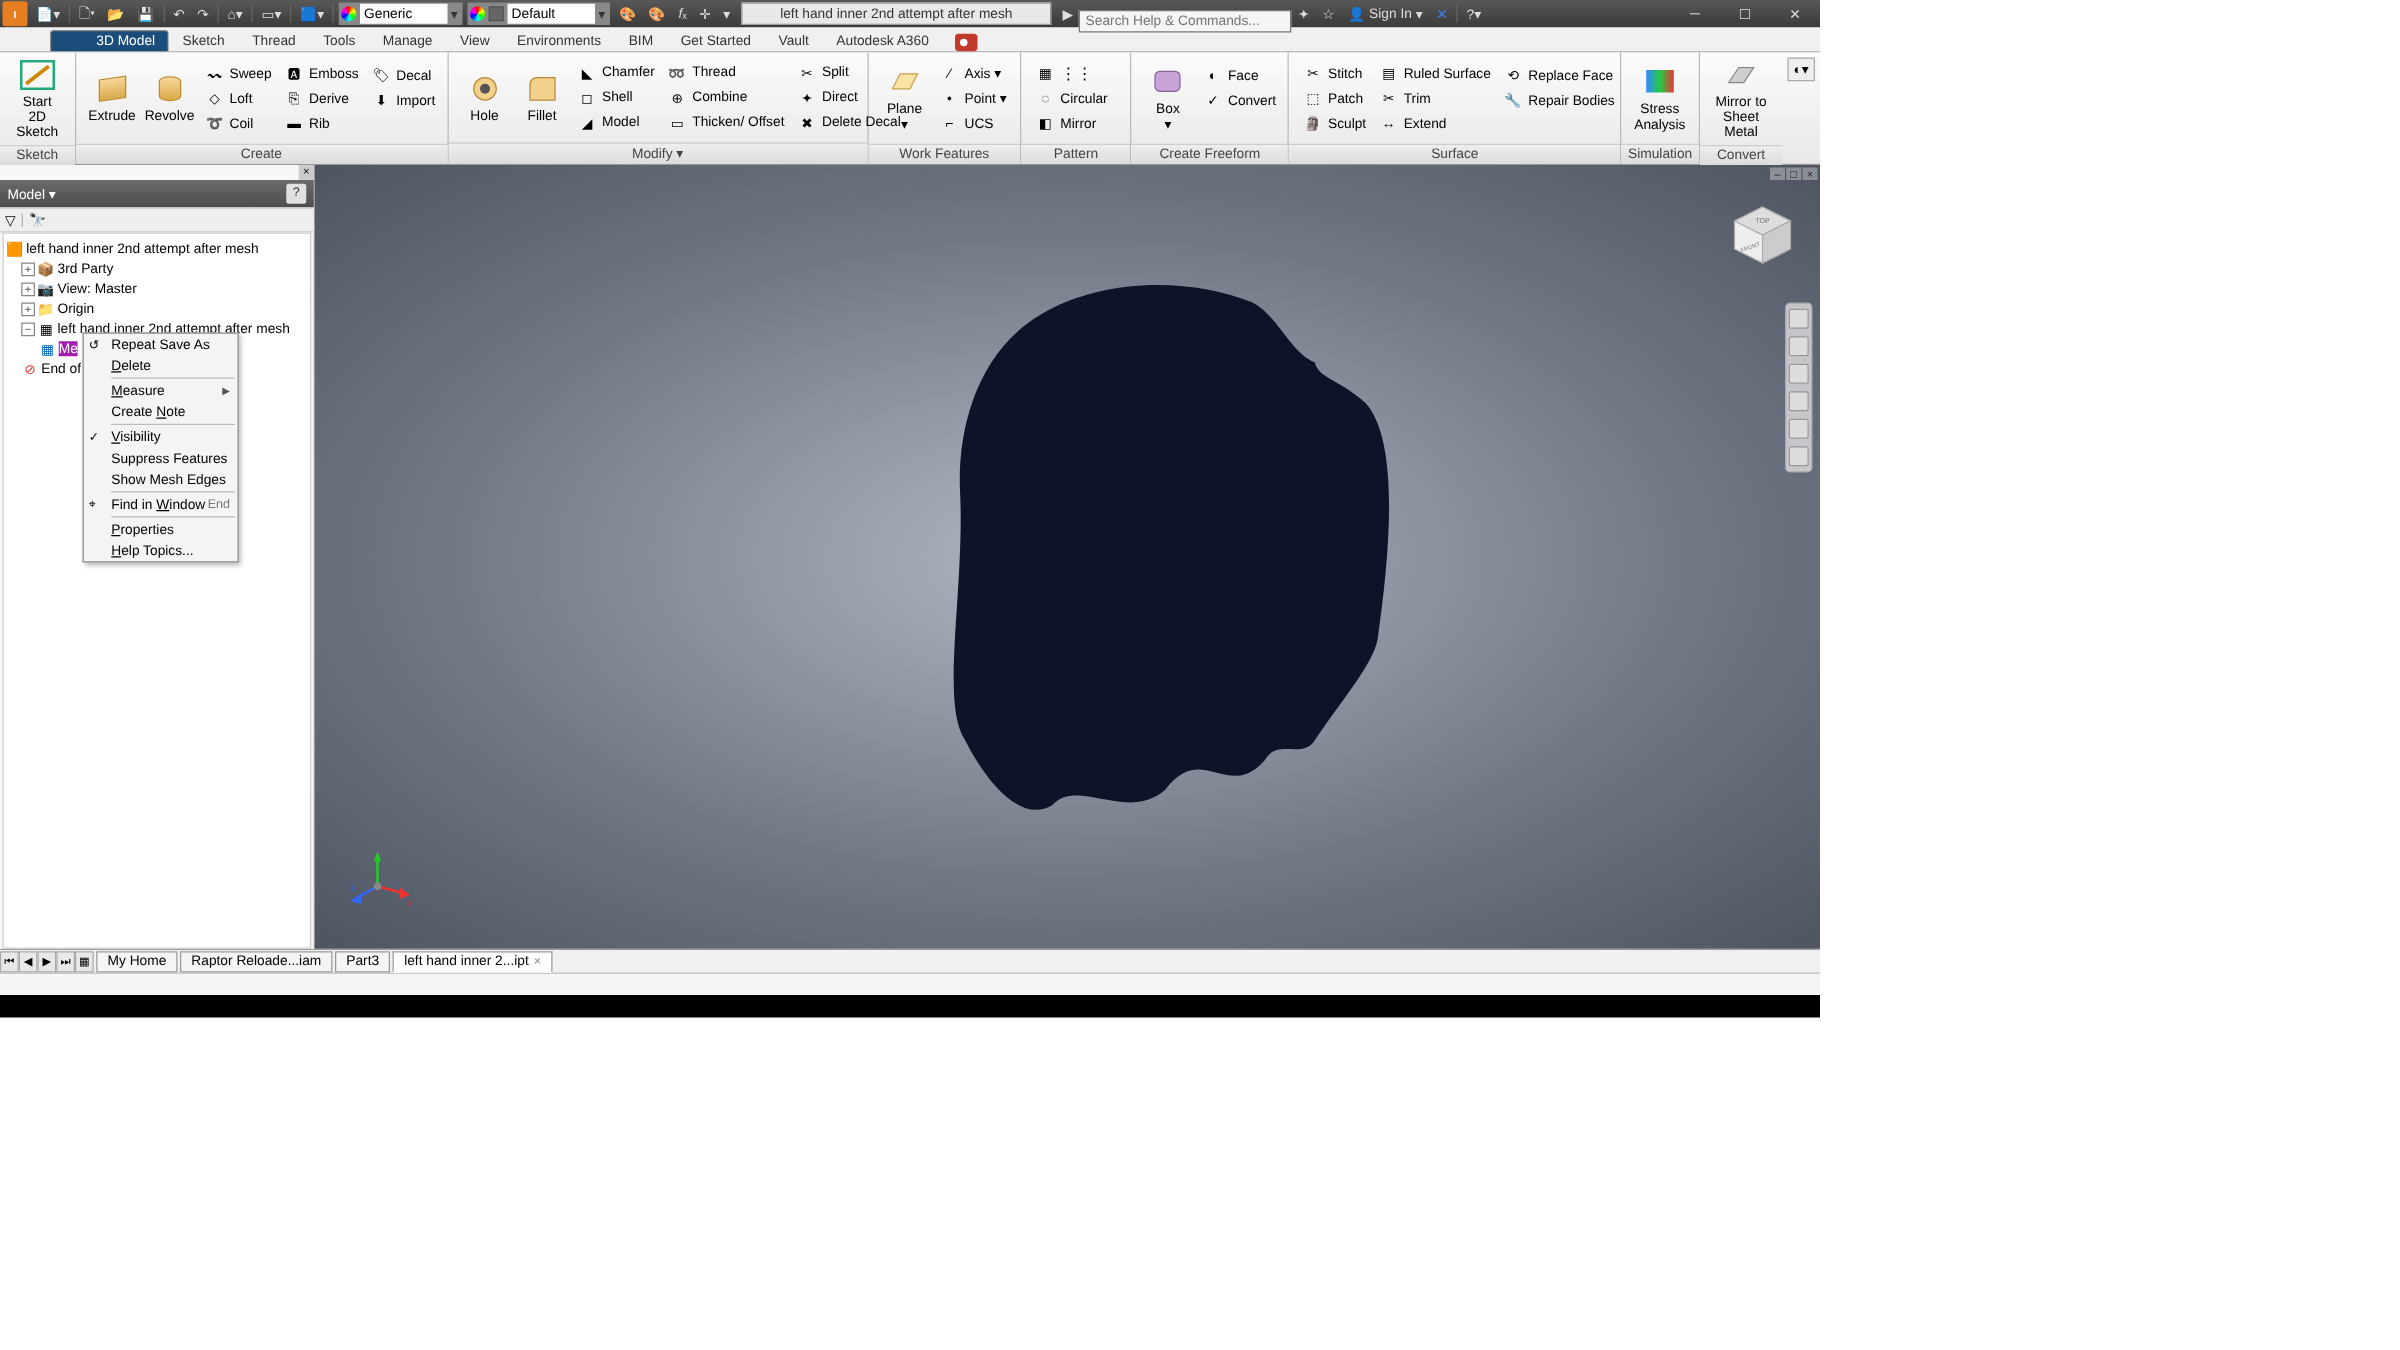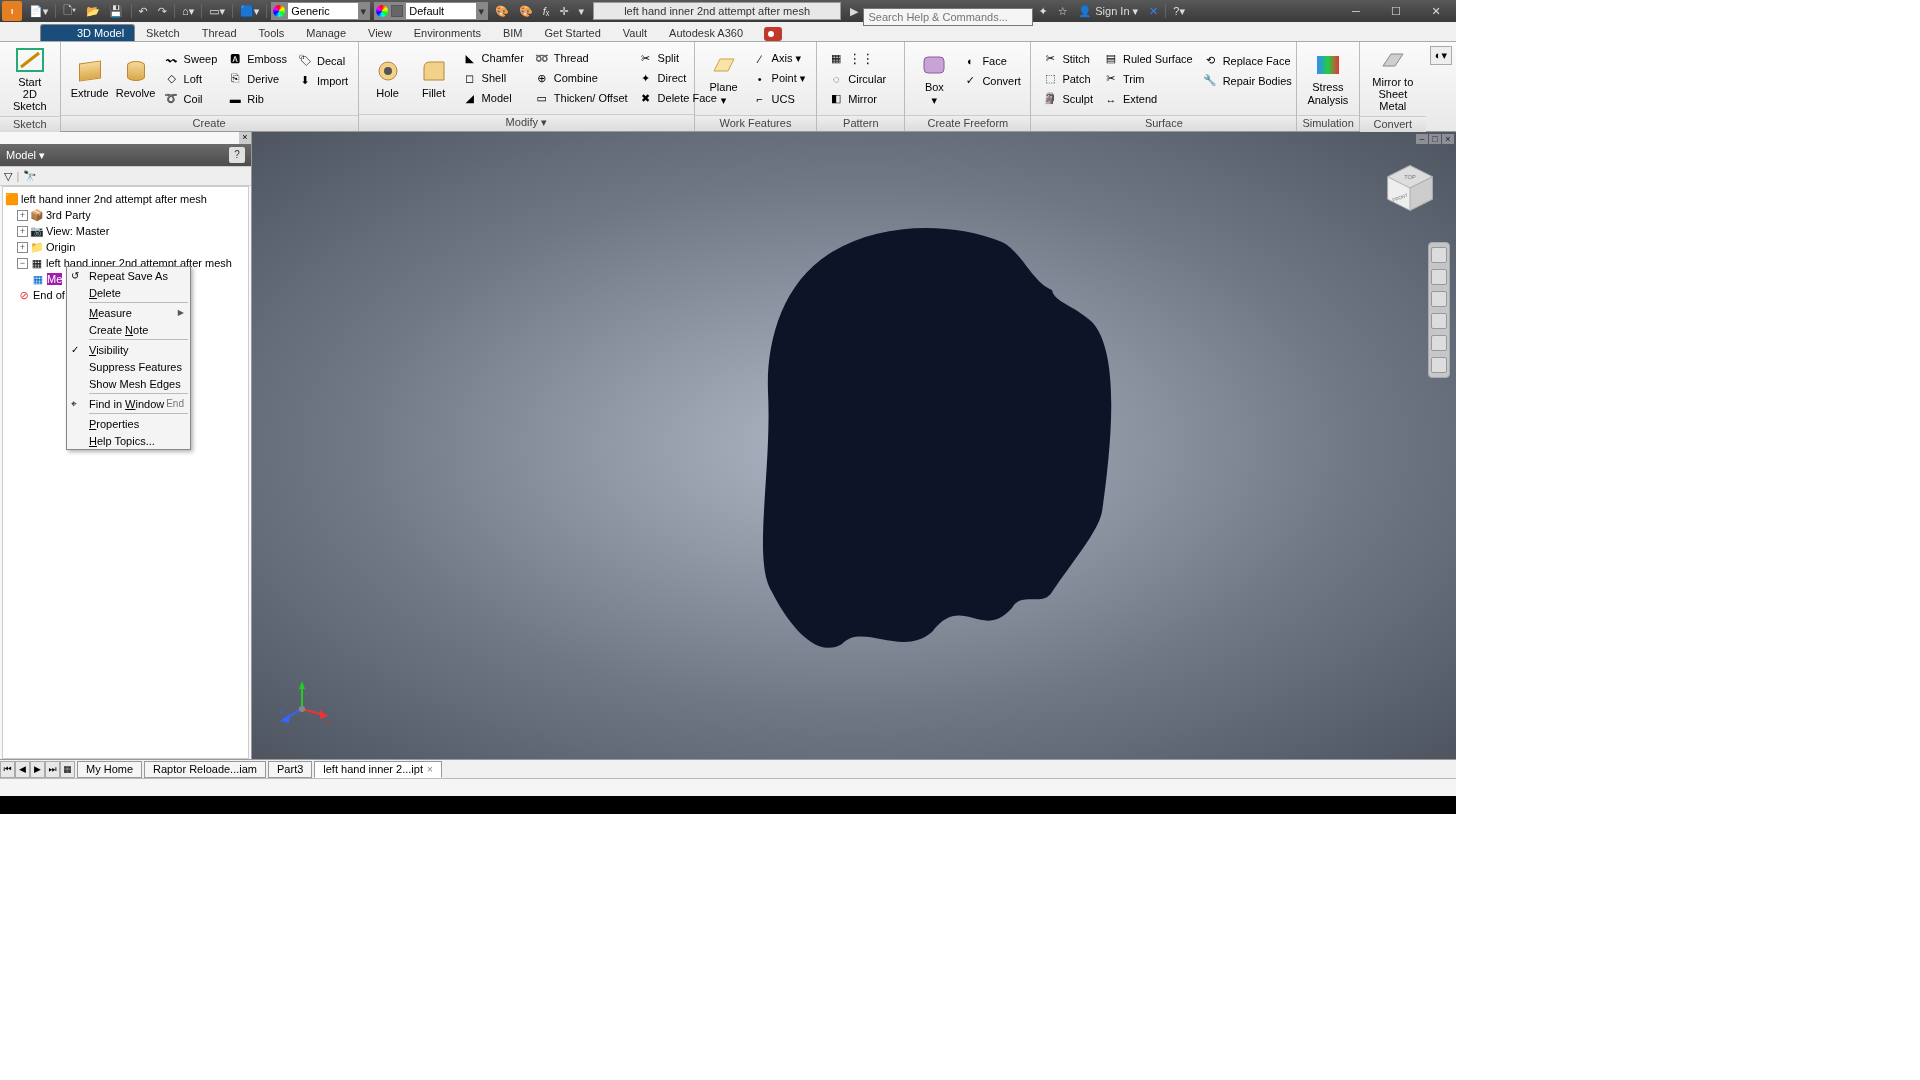--- a/index.html
+++ b/index.html
@@ -295,21 +295,21 @@
           <div class="smallbtn">
             <span class="ico">✂</span>
             <span>Split</span>
           </div>
           <div class="smallbtn">
             <span class="ico">✦</span>
             <span>Direct</span>
           </div>
           <div class="smallbtn">
             <span class="ico">✖</span>
-            <span>Delete Face</span>
+            <span>Delete Decal</span>
           </div>
         </div>
     </div>
     <div class="title">Modify  ▾</div>
   </div>
 
   <div class="panel" style="width:126px">
     <div class="body">
       <div class="bigbtn">
           <div class="ico">

